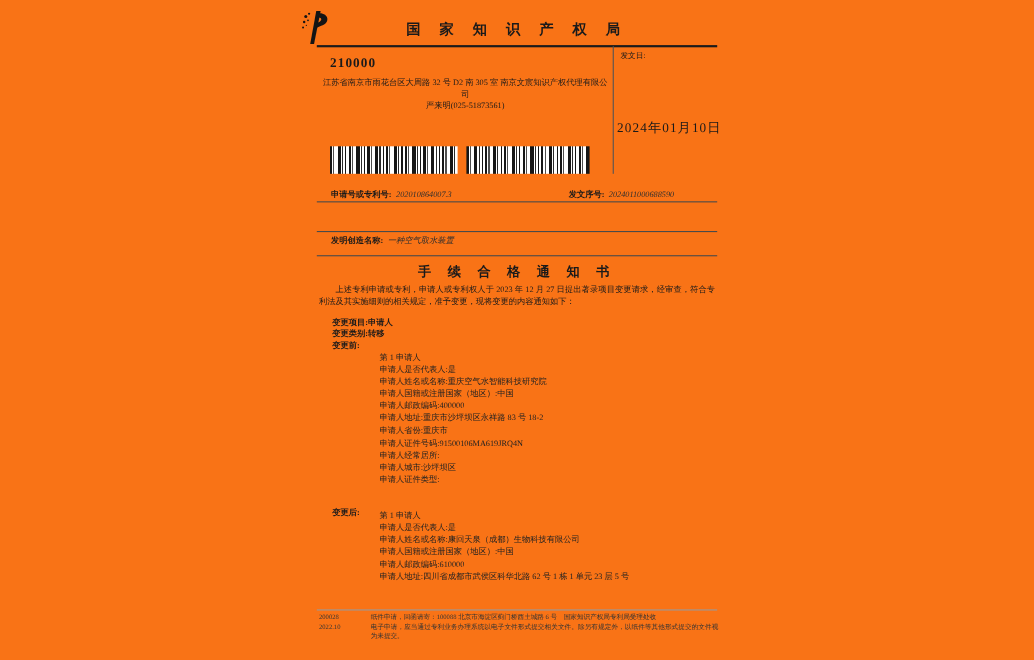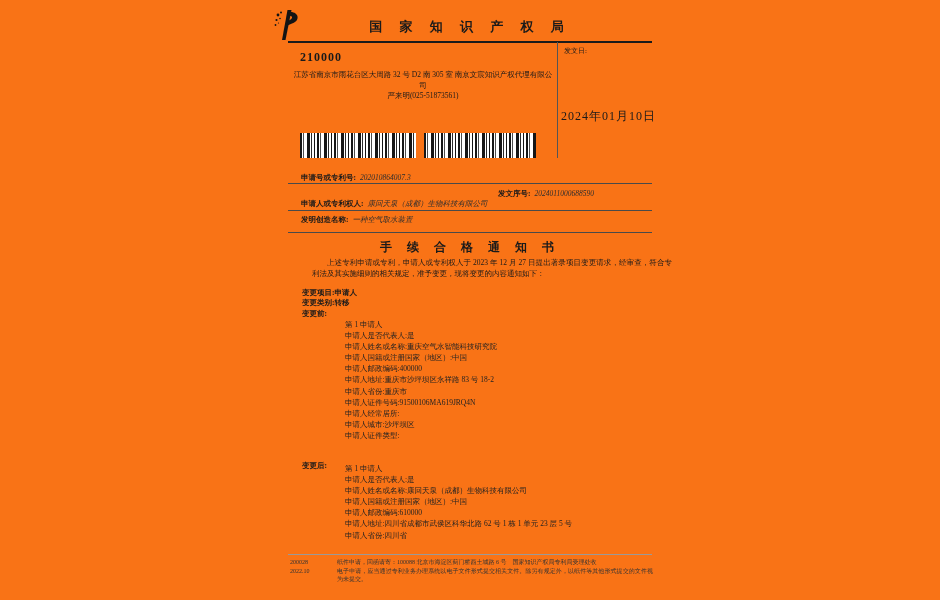--- a/index.html
+++ b/index.html
@@ -24,21 +24,21 @@
     #2b2b2b 11px,#2b2b2b 12px,#fff 12px,#fff 14px,
     #161616 14px,#161616 15px,#fff 15px,#fff 17px);}
   .barcode1{left:300px;width:116px;}
   .barcode2{left:424px;width:112px;}
   
   .row-label{font-weight:bold;font-size:7.5px;}
   .row-value{font-size:7.5px;color:#2e2e2e;font-style:italic;}
   .hline{left:288px;width:364px;height:1px;background:#4a4a4a;}
   
   .notice-title{left:288px;top:239px;width:364px;text-align:center;font-size:12px;font-weight:bold;letter-spacing:6px;}
-  .body-paragraph{left:290px;top:258px;width:360px;font-size:7.5px;line-height:10.5px;text-align:justify;text-indent:2em;margin-left:22px;}
+  .body-paragraph{left:290px;top:258px;width:360px;font-size:7.5px;line-height:10.5px;text-align:justify;text-indent:2em;}
   .change-labels{left:302px;top:288px;font-size:7.5px;font-weight:bold;line-height:10.4px;}
   .detail-list{font-size:7.5px;line-height:11.1px;color:#222;}
   .before-list{left:345px;top:319px;}
   .after-label{left:302px;top:461px;font-size:7.5px;font-weight:bold;}
   .after-list{left:345px;top:463px;}
   
   .footer-rule{left:288px;top:554px;width:364px;height:1px;background:#9a9a9a;}
   .footer-codes{left:290px;top:558px;font-size:6px;line-height:8.5px;color:#333;}
   .footer-text{left:337px;top:558px;width:316px;font-size:6px;line-height:8.5px;color:#333;text-align:justify;}
   .logo{left:272px;top:8px;width:30px;height:34px;}
@@ -73,30 +73,26 @@
   <div class="abs dispatch-date-label">发文日:</div>
   <div class="abs dispatch-date">2024年01月10日</div>
 
   <div class="abs barcode barcode1"></div>
   <div class="abs barcode barcode2"></div>
 
   <div class="abs" style="left:301px;top:166px;">
     <span class="row-label">申请号或专利号:</span>
     <span class="row-value">202010864007.3</span>
   </div>
-  <div class="abs" style="left:498px;top:166px;margin-top:16px;">
+  <div class="abs" style="left:517px;top:166px;">
     <span class="row-label">发文序号:</span>
     <span class="row-value">2024011000688590</span>
   </div>
   <div class="abs hline" style="top:183px;"></div>
 
-  <div class="abs" style="left:301px;top:192px;">
-    <span class="row-label">申请人或专利权人:</span>
-    <span class="row-value">康回天泉（成都）生物科技有限公司</span>
-  </div>
   <div class="abs hline" style="top:210px;"></div>
 
   <div class="abs" style="left:301px;top:208px;">
     <span class="row-label">发明创造名称:</span>
     <span class="row-value">一种空气取水装置</span>
   </div>
   <div class="abs hline" style="top:232px;"></div>
 
   <div class="abs notice-title">手 续 合 格 通 知 书</div>
   <div class="abs body-paragraph">上述专利申请或专利，申请人或专利权人于 2023 年 12 月 27 日提出著录项目变更请求，经审查，符合专利法及其实施细则的相关规定，准予变更，现将变更的内容通知如下：</div>
@@ -122,21 +118,20 @@
     </div>
 
   <div class="abs after-label">变更后:</div>
   <div class="abs detail-list after-list">
       <div>第 1 申请人</div>
       <div>申请人是否代表人:是</div>
       <div>申请人姓名或名称:康回天泉（成都）生物科技有限公司</div>
       <div>申请人国籍或注册国家（地区）:中国</div>
       <div>申请人邮政编码:610000</div>
       <div>申请人地址:四川省成都市武侯区科华北路 62 号 1 栋 1 单元 23 层 5 号</div>
-      <div>申请人省份:四川省</div>
     </div>
 
   <div class="abs footer-rule"></div>
   <div class="abs footer-codes">
     <div>200028</div>
     <div>2022.10</div>
   </div>
   <div class="abs footer-text">
     <div>纸件申请，回函请寄：100088 北京市海淀区蓟门桥西土城路 6 号　国家知识产权局专利局受理处收</div>
     <div>电子申请，应当通过专利业务办理系统以电子文件形式提交相关文件。除另有规定外，以纸件等其他形式提交的文件视为未提交。</div>

